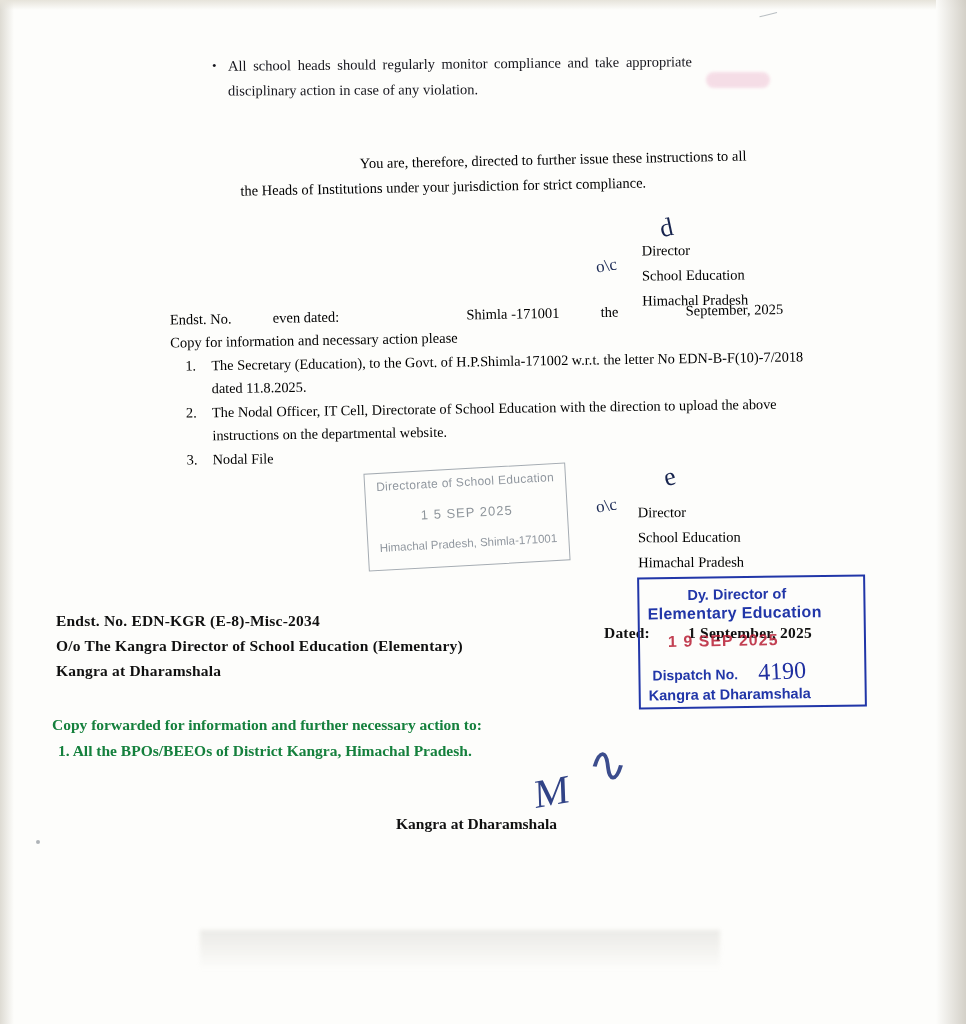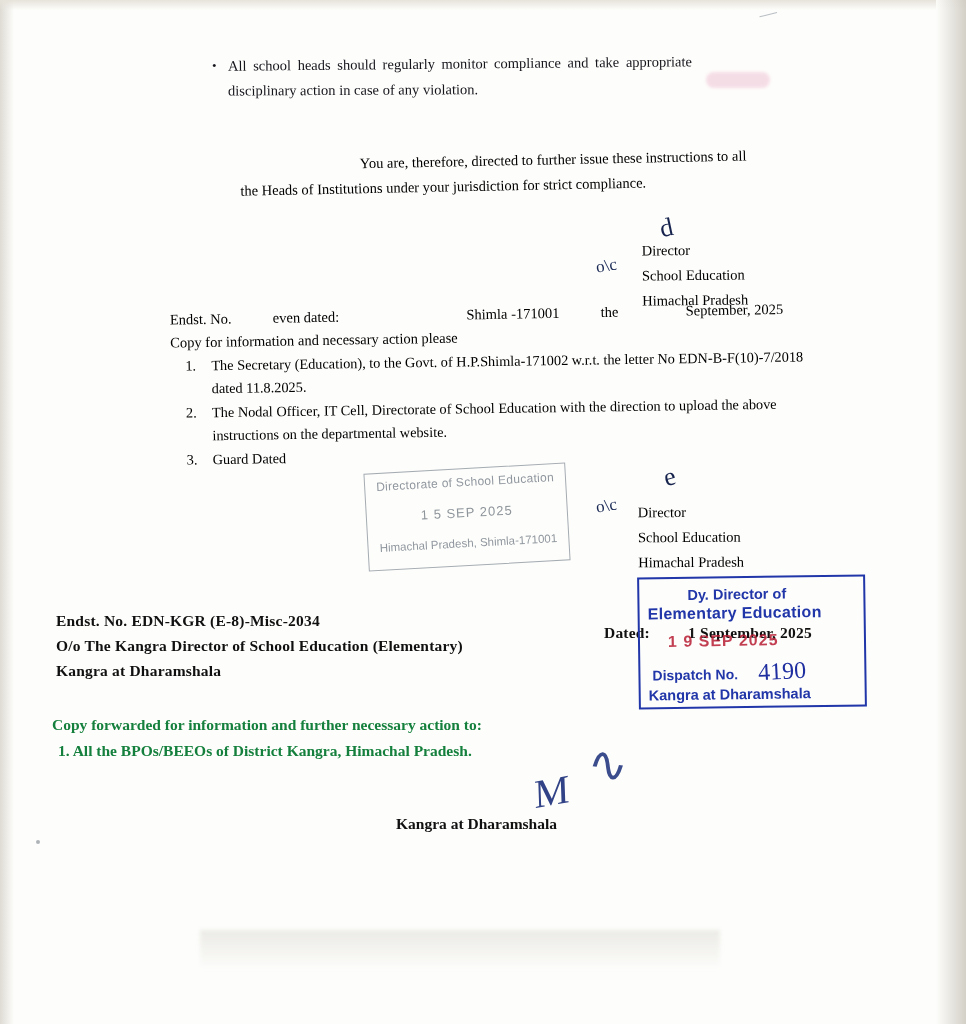--- a/index.html
+++ b/index.html
@@ -382,21 +382,21 @@
     <span class="li">
       <span class="num">1.</span>
       <span>The Secretary (Education), to the Govt. of H.P.Shimla-171002 w.r.t. the letter No EDN-B-F(10)-7/2018 dated 11.8.2025.</span>
     </span>
     <span class="li">
       <span class="num">2.</span>
       <span>The Nodal Officer, IT Cell, Directorate of School Education with the direction to upload the above instructions on the departmental website.</span>
     </span>
     <span class="li">
       <span class="num">3.</span>
-      <span>Guard Dated</span>
+      <span>Nodal File</span>
     </span>
   </div>
 
   <div class="stamp-dir">
     <div class="t1">Directorate of School Education</div>
     <div class="t2">1 5 SEP 2025</div>
     <div class="t3">Himachal Pradesh, Shimla-171001</div>
   </div>
 
   <div class="pen-stroke2">e</div>

